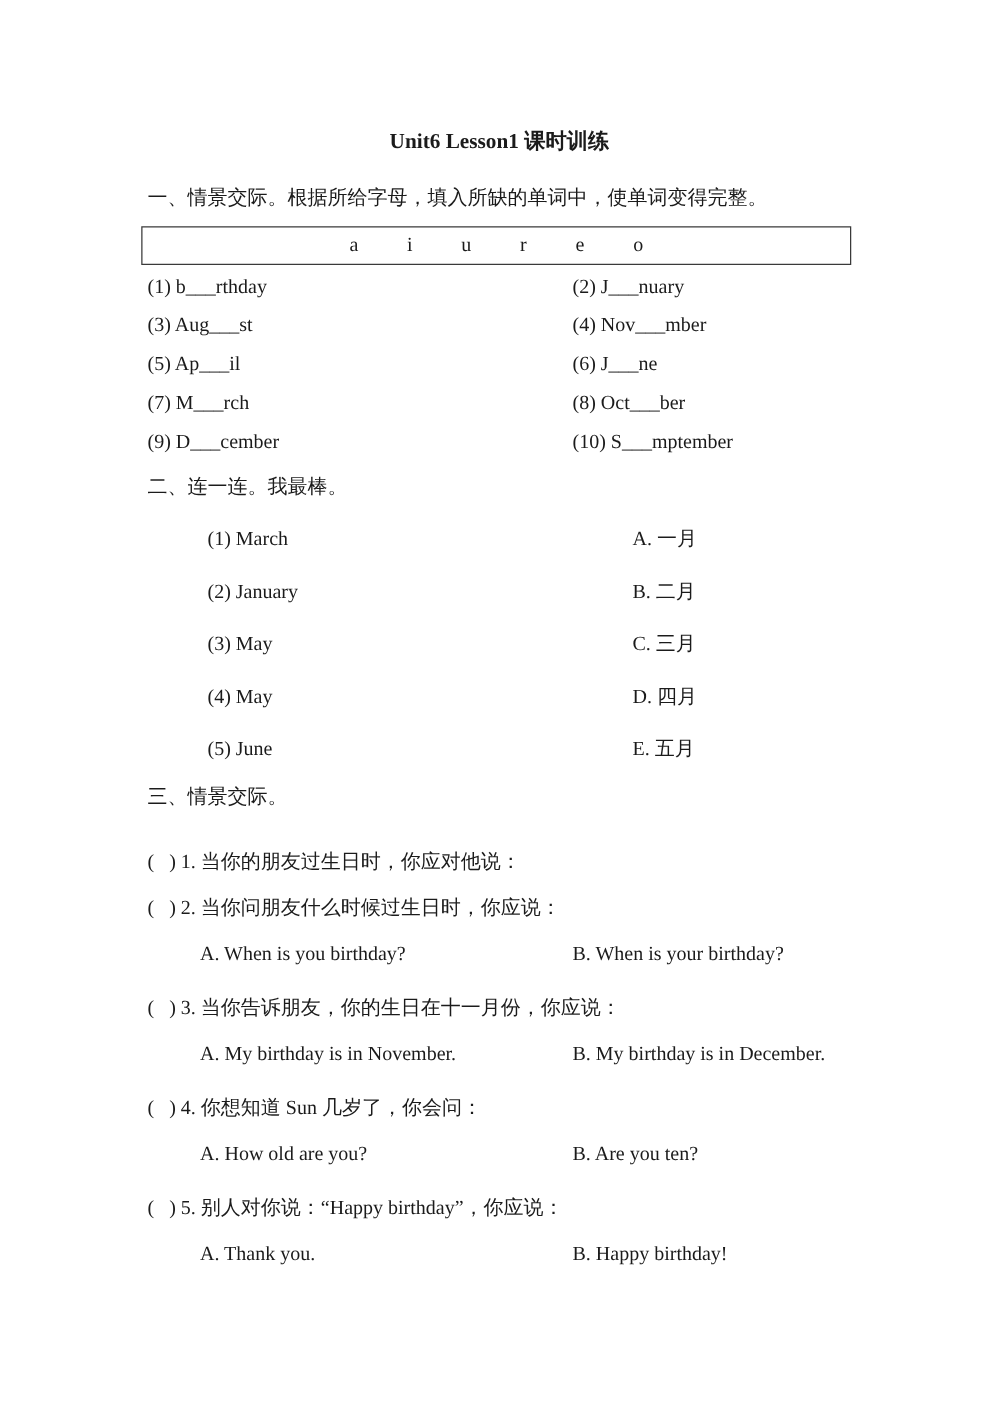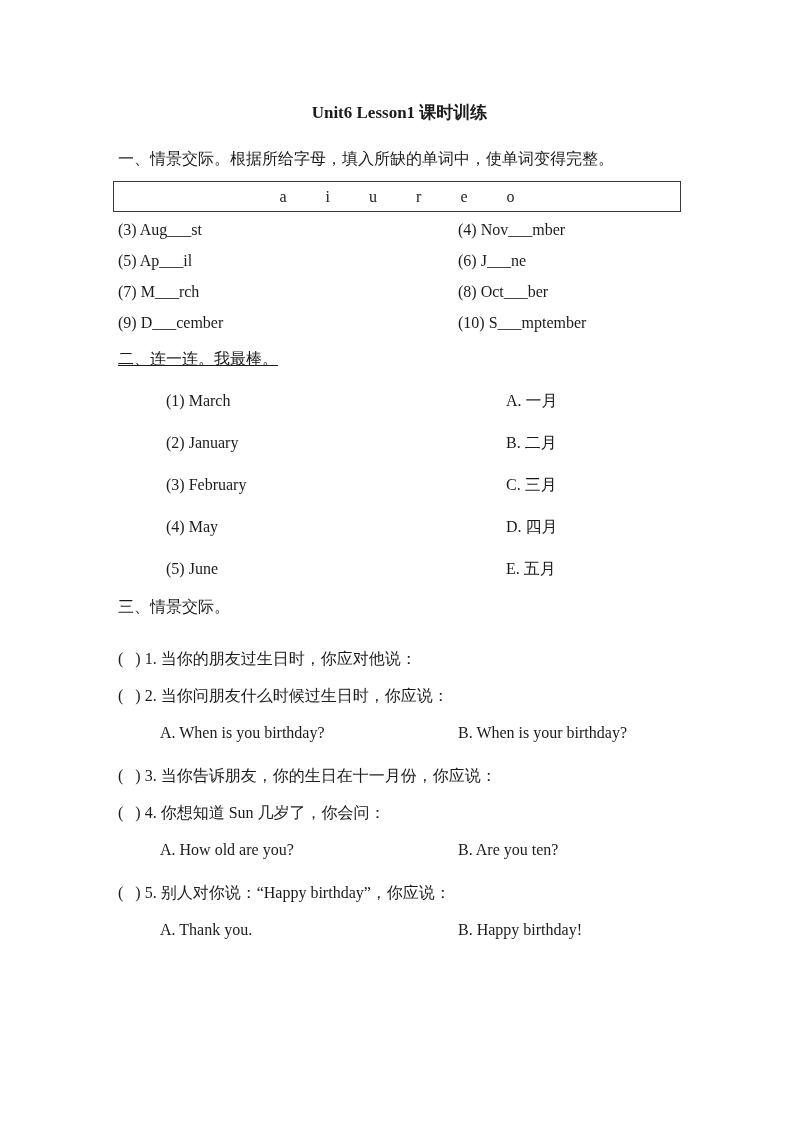--- a/index.html
+++ b/index.html
@@ -44,21 +44,21 @@
     margin-bottom: 10px;
   }
   .letter { line-height: 16px; }
   .fill-row {
     display: flex;
     line-height: 16px;
     margin-bottom: 15px;
     white-space: pre-wrap;
   }
   .fill-left { width: 340px; }
-  .sec2-heading { margin-top: 19px; margin-bottom: 25px; text-decoration: underline; }
+  .sec2-heading { margin-top: 19px; margin-bottom: 25px; }
   .match-row {
     display: flex;
     line-height: 17px;
     margin-bottom: 25px;
     white-space: pre-wrap;
   }
   .match-left { width: 340px; margin-left: 48px; }
   .sec3-heading { margin-top: -4px; margin-bottom: 35px; }
   .q-line {
     margin: 0 0 20px 0;
@@ -88,20 +88,24 @@
     <span class="letter">a</span>
     <span class="letter">i</span>
     <span class="letter">u</span>
     <span class="letter">r</span>
     <span class="letter">e</span>
     <span class="letter">o</span>
   </div>
 
   <div>
     <div class="fill-row">
+      <span class="fill-left">(1) b___rthday</span>
+      <span class="fill-right">(2) J___nuary</span>
+    </div>
+    <div class="fill-row">
       <span class="fill-left">(3) Aug___st</span>
       <span class="fill-right">(4) Nov___mber</span>
     </div>
     <div class="fill-row">
       <span class="fill-left">(5) Ap___il</span>
       <span class="fill-right">(6) J___ne</span>
     </div>
     <div class="fill-row">
       <span class="fill-left">(7) M___rch</span>
       <span class="fill-right">(8) Oct___ber</span>
@@ -117,21 +121,21 @@
   <div>
     <div class="match-row">
       <span class="match-left">(1) March</span>
       <span class="match-right">A. 一月</span>
     </div>
     <div class="match-row">
       <span class="match-left">(2) January</span>
       <span class="match-right">B. 二月</span>
     </div>
     <div class="match-row">
-      <span class="match-left">(3) February</span>
+      <span class="match-left">(3) May</span>
       <span class="match-right">C. 三月</span>
     </div>
     <div class="match-row">
       <span class="match-left">(4) May</span>
       <span class="match-right">D. 四月</span>
     </div>
     <div class="match-row">
       <span class="match-left">(5) June</span>
       <span class="match-right">E. 五月</span>
     </div>
@@ -143,20 +147,24 @@
 
     <p class="q-line">(&nbsp;&nbsp;&nbsp;) 1. 当你的朋友过生日时，你应对他说：</p>
 
     <p class="q-line">(&nbsp;&nbsp;&nbsp;) 2. 当你问朋友什么时候过生日时，你应说：</p>
     <div class="opt-row">
       <span class="opt-a">A. When is you birthday?</span>
       <span class="opt-b">B. When is your birthday?</span>
     </div>
 
     <p class="q-line">(&nbsp;&nbsp;&nbsp;) 3. 当你告诉朋友，你的生日在十一月份，你应说：</p>
+    <div class="opt-row">
+      <span class="opt-a">A. My birthday is in November.</span>
+      <span class="opt-b">B. My birthday is in December.</span>
+    </div>
 
     <p class="q-line">(&nbsp;&nbsp;&nbsp;) 4. 你想知道 Sun 几岁了，你会问：</p>
     <div class="opt-row">
       <span class="opt-a">A. How old are you?</span>
       <span class="opt-b">B. Are you ten?</span>
     </div>
 
     <p class="q-line">(&nbsp;&nbsp;&nbsp;) 5. 别人对你说：“Happy birthday”，你应说：</p>
     <div class="opt-row">
       <span class="opt-a">A. Thank you.</span>

